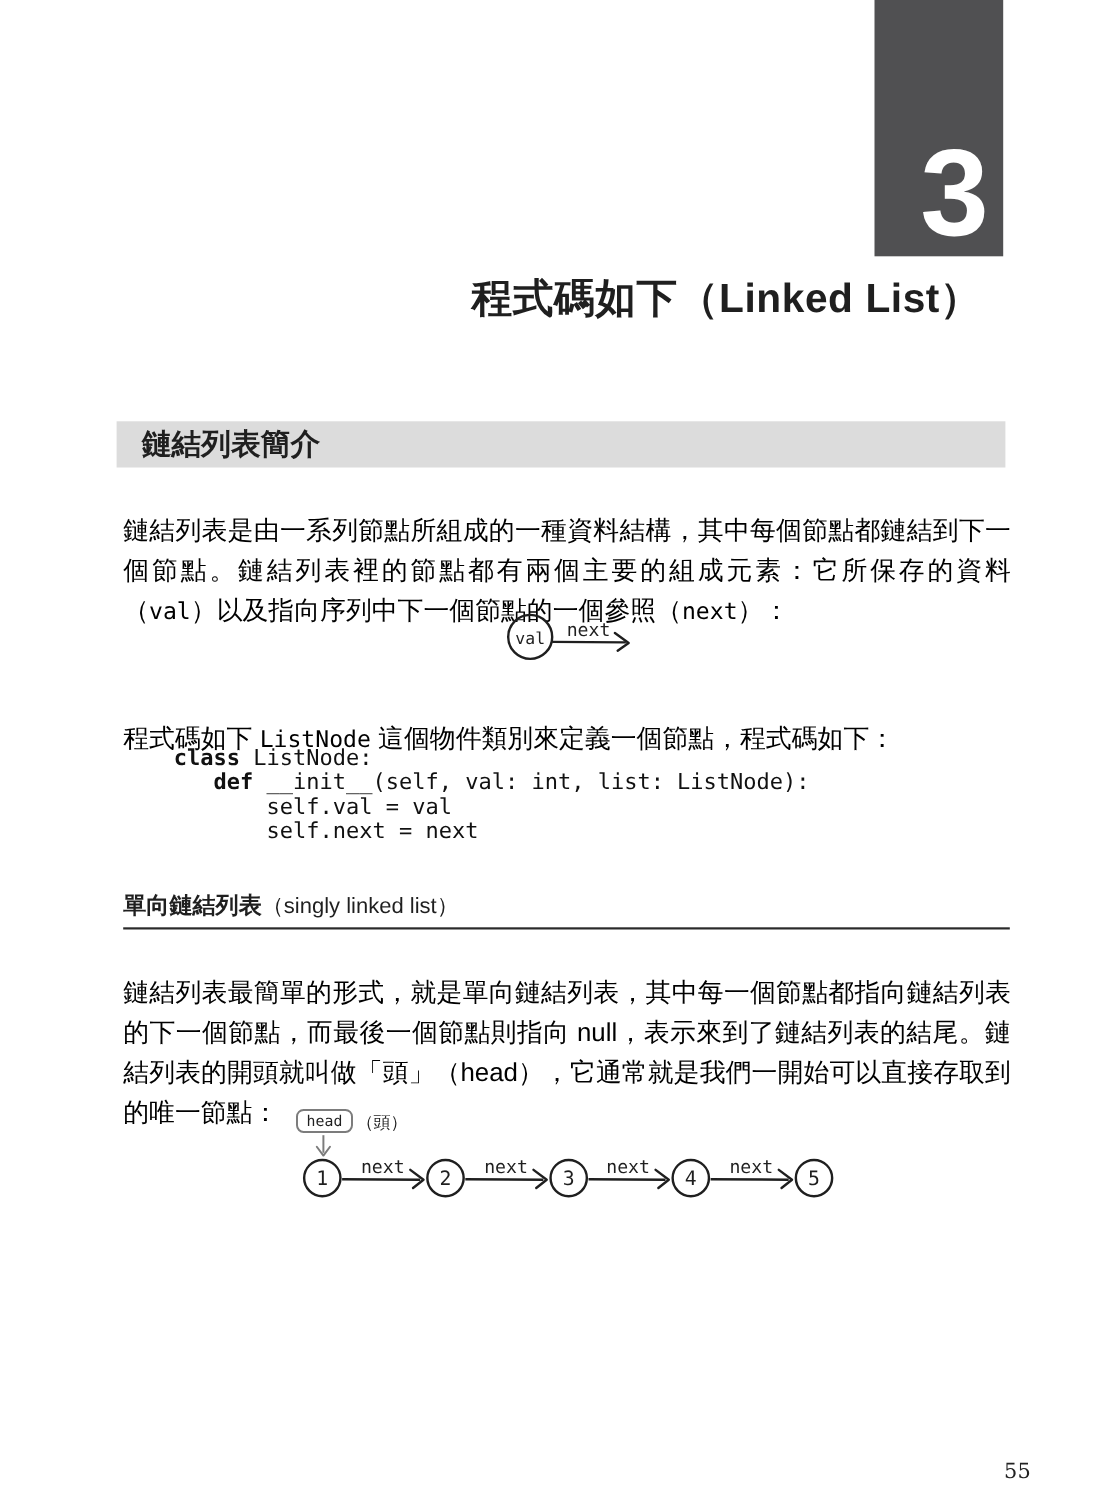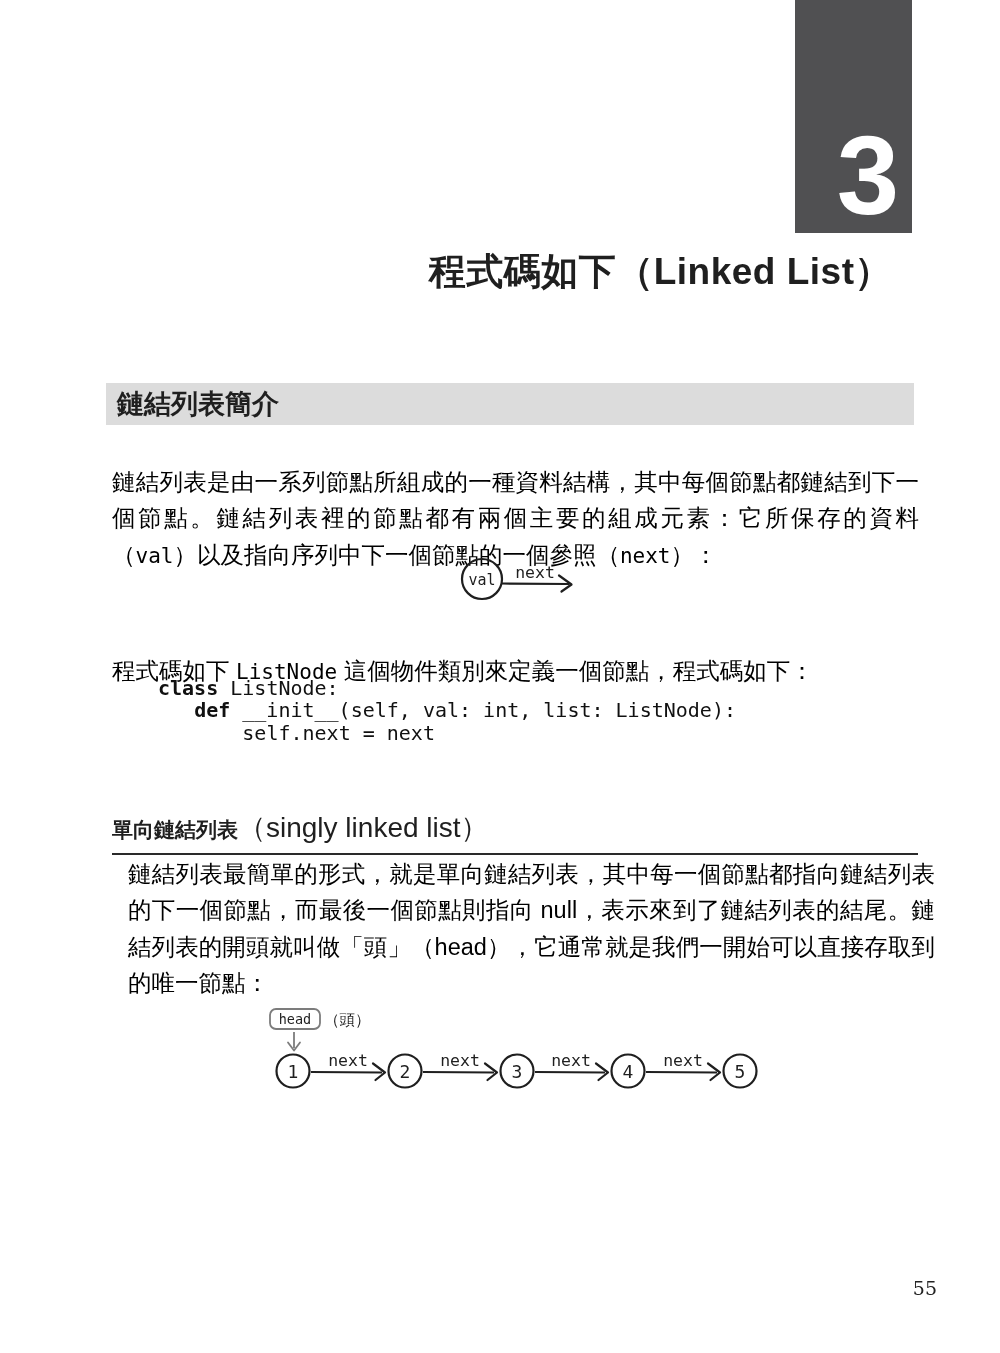--- a/index.html
+++ b/index.html
@@ -45,35 +45,35 @@
   .section-bar {
     position: absolute;
     left: 106px; top: 383px; width: 808px; height: 42px;
     background: #dcdcdc;
     display: flex;
     align-items: center;
   }
   .section-bar .t {
     font-size: 27px;
     font-weight: bold;
-    padding-left: 11px;
+    padding-left: 23px;
   }
 
   
   .para {
     position: absolute;
     left: 112px; width: 807px;
     font-size: 23.5px;
     line-height: 36.6px;
     text-align: justify;
     color: #000000;
   }
   .p1 { top: 440px; }
   .p2 { top: 629px; }
-  .p3 { top: 832px; margin-left: 16px; }
+  .p3 { top: 860px; }
 
   .mono-inline {
     font-family: "DejaVu Sans Mono", monospace;
     font-size: 21px;
   }
   .latin-inline {
     font-family: "Liberation Sans", sans-serif;
   }
 
   
@@ -90,32 +90,32 @@
 
   
   .subsection {
     position: absolute;
     left: 112px; top: 809px; width: 806px;
     border-bottom: 2px solid #2a2a2a;
     padding-bottom: 6px;
     white-space: nowrap;
   }
   .subsection .zh { font-size: 21px; font-weight: bold; }
-  .subsection .en { font-size: 28px; font-weight: normal; }
+  .subsection .en { font-size: 20px; font-weight: normal; }
 
   
   .val-diagram { position: absolute; left: 450px; top: 551px; }
   .list-diagram { position: absolute; left: 260px; top: 1000px; }
   svg text.mono { font-family: "DejaVu Sans Mono", monospace; fill: #1f1f1f; }
   svg text.sans { font-family: "Liberation Sans", sans-serif; fill: #1f1f1f; }
 
   
   .page-number {
     position: absolute;
-    top: 1277px; right: 63px;
+    top: 1327px; right: 63px;
     font-family: "DejaVu Serif", serif;
     font-size: 19px;
     color: #222;
   }
 </style>
 </head>
 <body>
 
 <div class="page">
 
@@ -137,20 +137,21 @@
     <line x1="52" y1="32.5" x2="119" y2="33" stroke="#1f1f1f" stroke-width="2.2"></line>
     <polyline points="109,24.5 121.5,33.5 111.5,40.5" fill="none" stroke="#1f1f1f" stroke-width="2.2" stroke-linecap="round" stroke-linejoin="round"></polyline>
     <text class="mono" x="85" y="27" font-size="16.5" text-anchor="middle">next</text>
   </svg>
 
   <p class="para p2"><span>程式碼如下 </span><span class="mono-inline">ListNode</span><span> 這個物件類別來定義一個節點，程式碼如下：</span></p>
 
   <div class="code-block">
     <div class="code-line"><span></span><span class="kw">class</span><span> ListNode:</span></div>
     <div class="code-line"><span>   </span><span class="kw">def</span><span> __init__(self, val: int, list: ListNode):</span></div>
+    <div class="code-line"><span>       </span><span class="kw"></span><span>self.val = val</span></div>
     <div class="code-line"><span>       </span><span class="kw"></span><span>self.next = next</span></div>
   </div>
 
   <div class="subsection">
     <span class="zh">單向鏈結列表</span><span class="en">（singly linked list）</span>
   </div>
 
   <p class="para p3"><span>鏈結列表最簡單的形式，就是單向鏈結列表，其中每一個節點都指向鏈結列表的下一個節點，而最後一個節點則指向 </span><span class="latin-inline">null</span><span>，表示來到了鏈結列表的結尾。鏈結列表的開頭就叫做「頭」（</span><span class="latin-inline">head</span><span>），它通常就是我們一開始可以直接存取到的唯一節點：</span></p>
 
   <svg class="list-diagram" width="520" height="100" viewBox="0 0 520 100">

